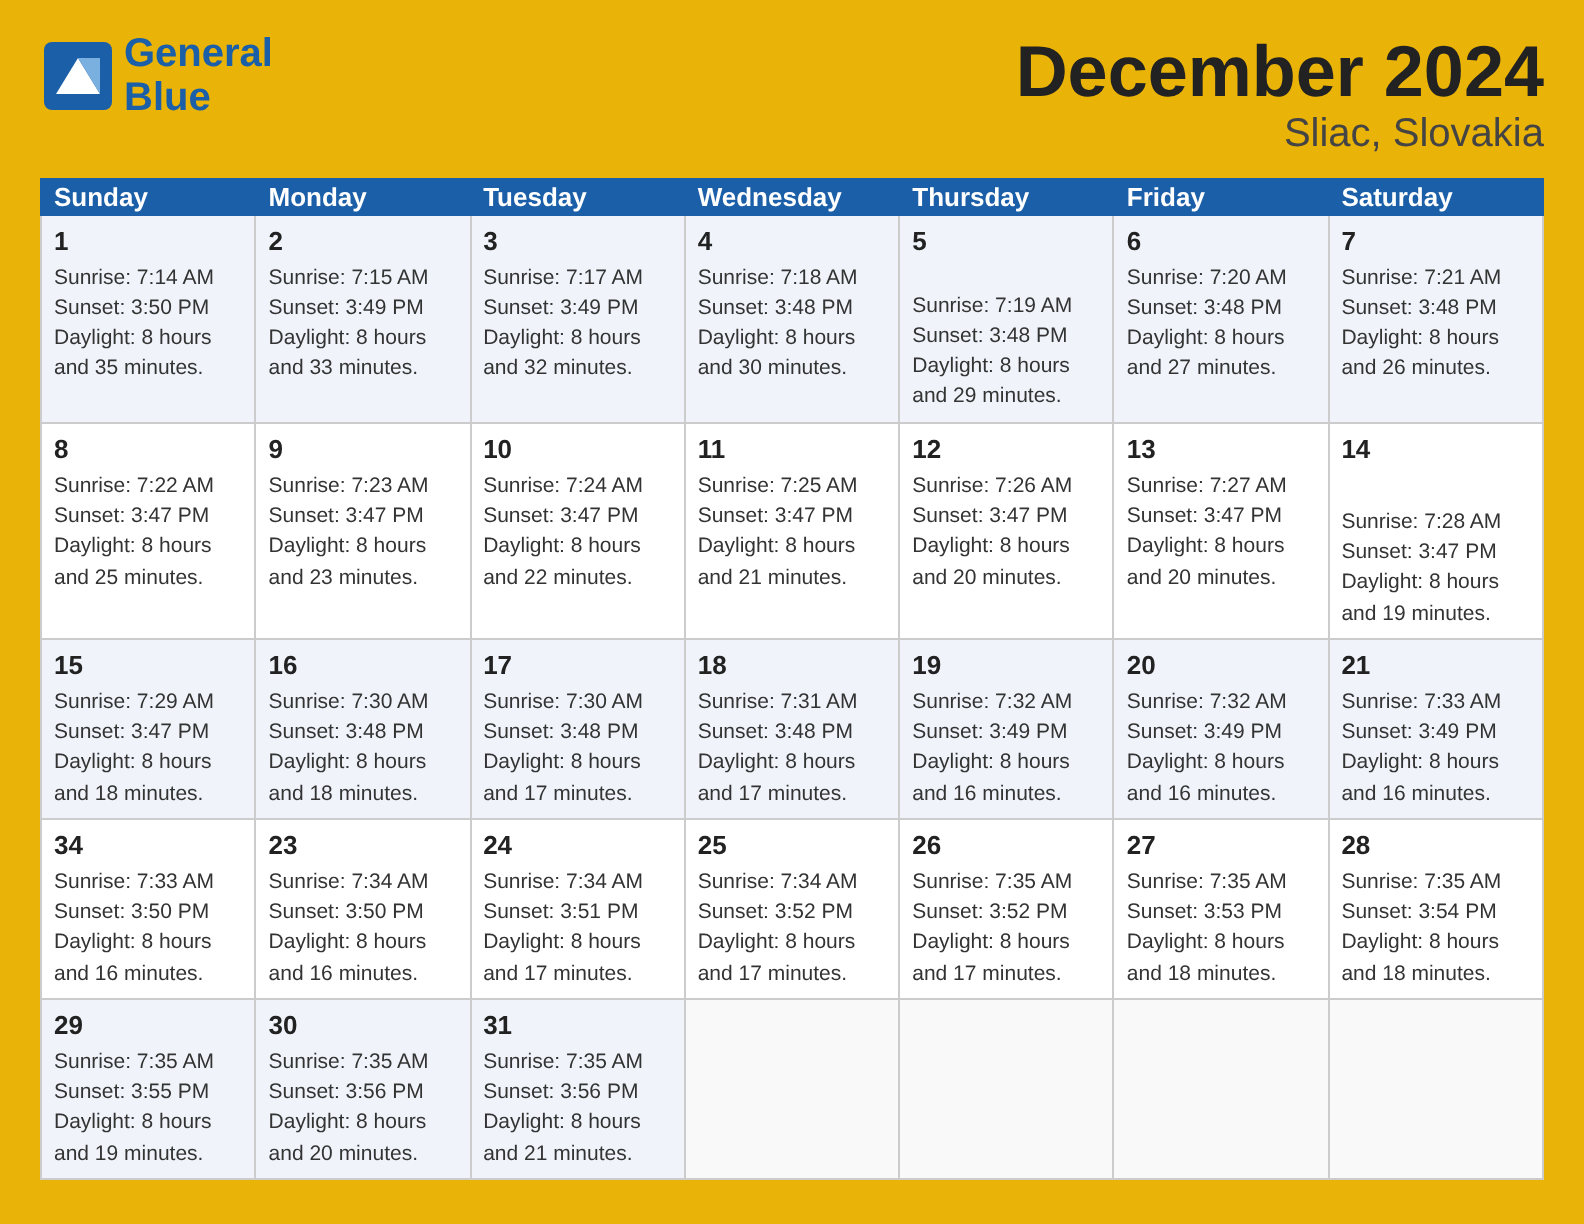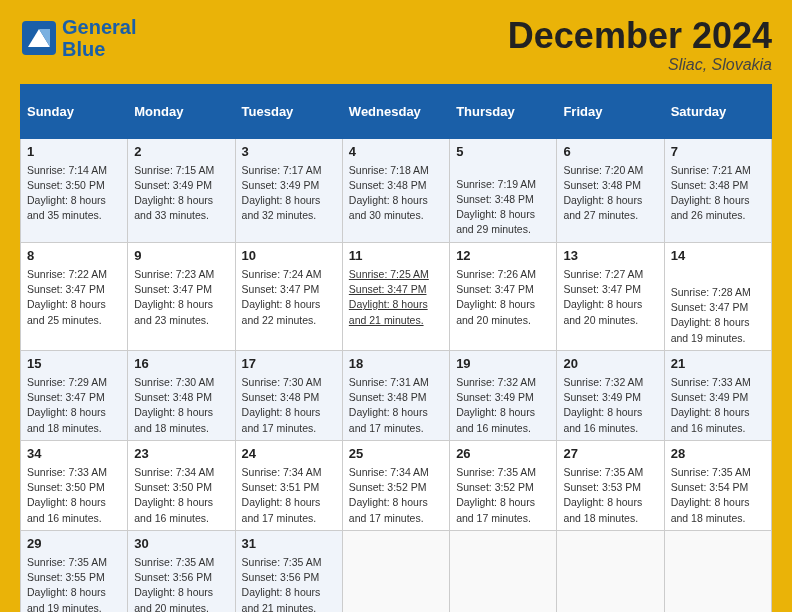--- a/index.html
+++ b/index.html
@@ -35,34 +35,33 @@
     .title-block {
       text-align: right;
     }
     .title-block h1 {
       font-size: 36px;
       font-weight: bold;
       color: #222;
       line-height: 1.1;
     }
     .title-block h2 {
-      font-size: 16px;
+      font-size: 20px;
       font-weight: normal;
       color: #444;
-      font-style: italic;
     }
     .calendar {
       width: 100%;
       border-collapse: collapse;
       font-size: 11px;
     }
     .calendar thead th {
       background: #1a5fa8;
       color: #fff;
-      padding: 19px 6px;
+      padding: 1px 6px;
       text-align: left;
       font-size: 13px;
       font-weight: bold;
       border: 1px solid #1a5fa8;
     }
     .calendar tbody td {
       vertical-align: top;
       padding: 4px 6px;
       border: 1px solid #ccc;
       width: calc(100%/7);
@@ -197,21 +196,21 @@
           </td>
           <td>
             <span class="day-num">10</span>
             <div class="day-info" style="white-space: pre-line;">Sunrise: 7:24 AM
 Sunset: 3:47 PM
 Daylight: 8 hours
 and 22 minutes.</div>
           </td>
           <td>
             <span class="day-num">11</span>
-            <div class="day-info" style="white-space: pre-line; text-decoration: underline;">Sunrise: 7:25 AM
+            <div class="day-info" style="white-space: pre-line;">Sunrise: 7:25 AM
 Sunset: 3:47 PM
 Daylight: 8 hours
 and 21 minutes.</div>
           </td>
           <td>
             <span class="day-num">12</span>
             <div class="day-info" style="white-space: pre-line;">Sunrise: 7:26 AM
 Sunset: 3:47 PM
 Daylight: 8 hours
 and 20 minutes.</div>

